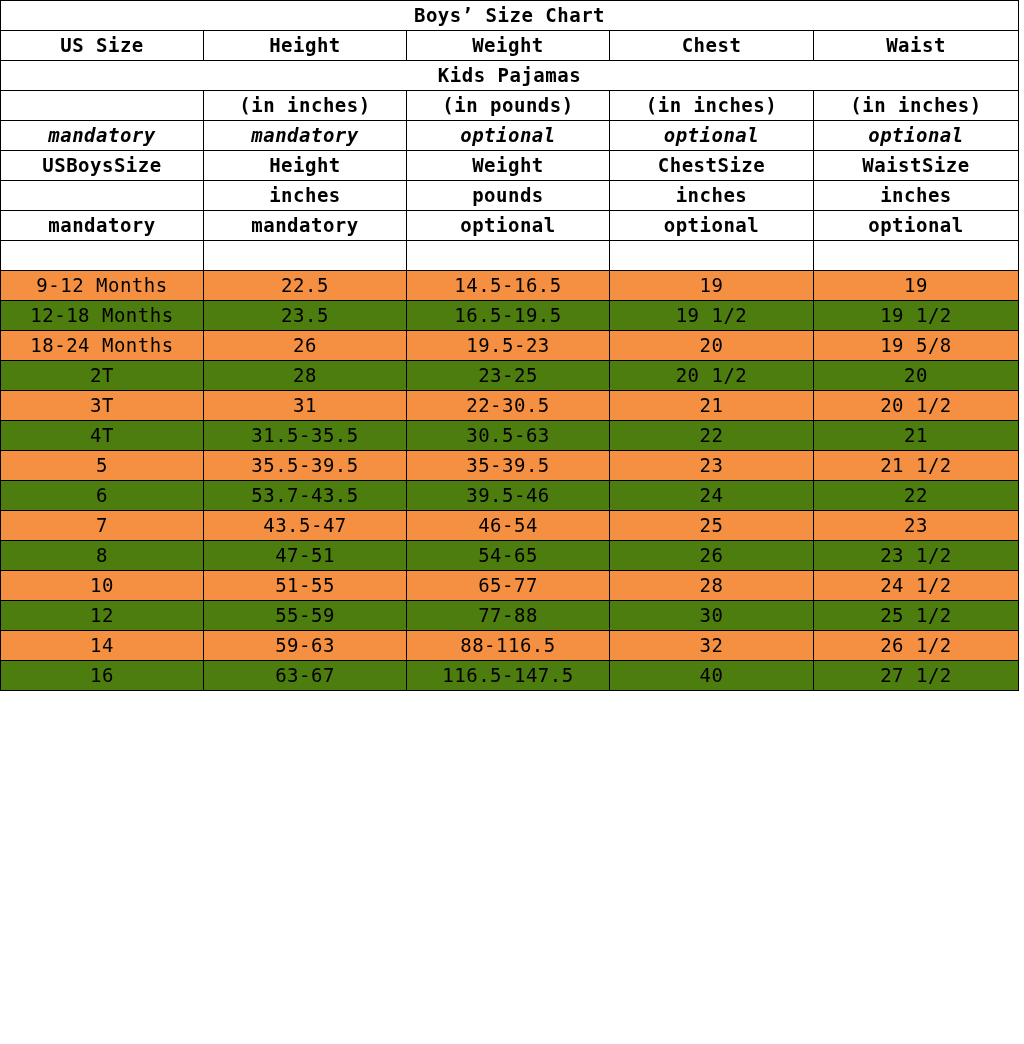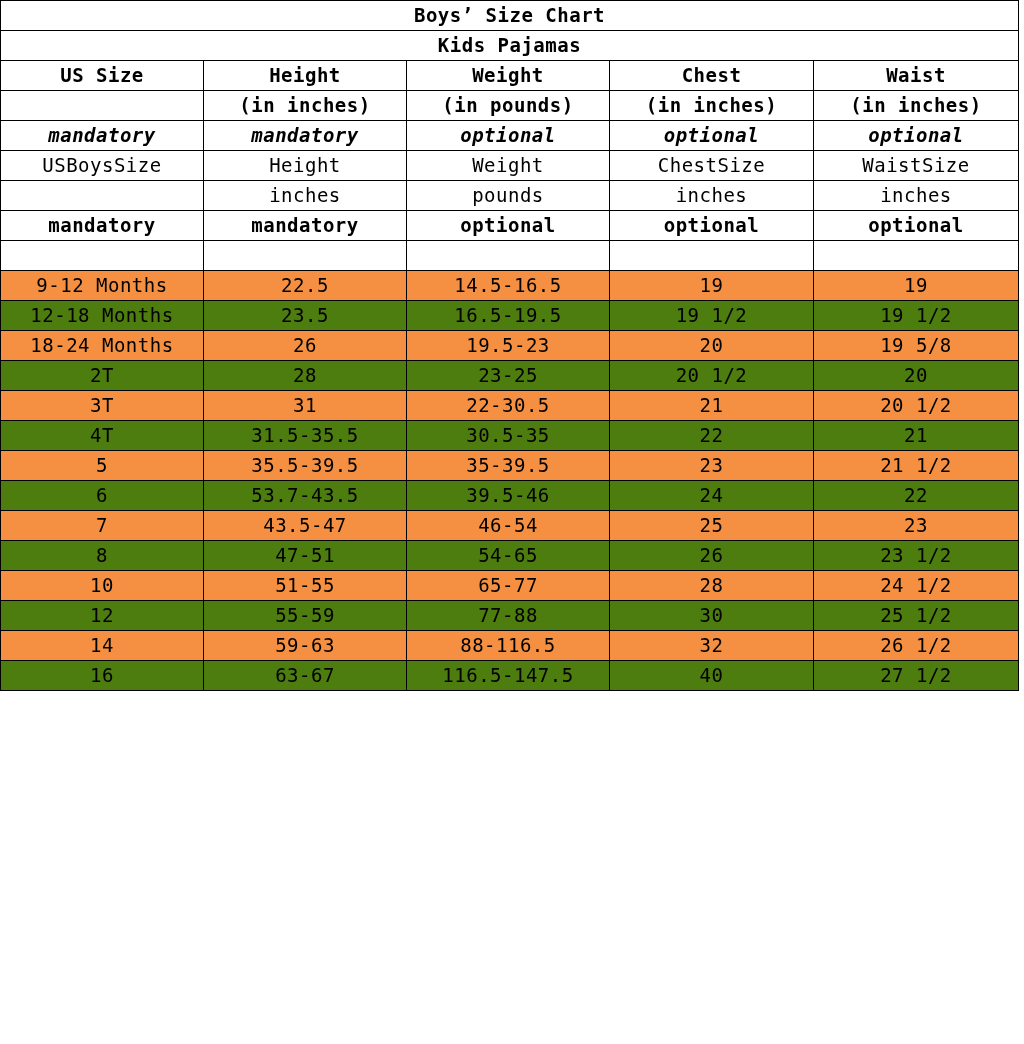--- a/index.html
+++ b/index.html
@@ -65,21 +65,21 @@
     font-weight: bold;
     font-size: 19px;
     height: 30px;
   }
   .meta-plain {
     font-weight: bold;
     font-size: 19px;
     height: 30px;
   }
   .field {
-    font-weight: normal;
+    font-weight: bold;
     font-size: 20px;
     height: 30px;
     margin-left: 46px;
   }
   .spacer-row td {
     height: 29px;
     background: #ffffff;
   }
   .row-orange td {
     background: #f59042;
@@ -103,30 +103,30 @@
       <col class="c1">
       <col class="c2">
       <col class="c3">
       <col class="c4">
   </colgroup>
   <tbody>
     <tr>
       <td class="title-cell" colspan="5">Boys’ Size Chart</td>
     </tr>
     <tr>
-      <td class="subtitle-cell" colspan="5">Kids Pajamas</td>
-    </tr>
-
-    <tr>
       <td class="hdr">US Size</td>
       <td class="hdr">Height</td>
       <td class="hdr">Weight</td>
       <td class="hdr">Chest</td>
       <td class="hdr">Waist</td>
     </tr>
+
+    <tr>
+      <td class="subtitle-cell" colspan="5">Kids Pajamas</td>
+    </tr>
     <tr>
       <td class="hdr-sub"></td>
       <td class="hdr-sub">(in inches)</td>
       <td class="hdr-sub">(in pounds)</td>
       <td class="hdr-sub">(in inches)</td>
       <td class="hdr-sub">(in inches)</td>
     </tr>
 
     <tr>
       <td class="meta-italic">mandatory</td>
@@ -197,21 +197,21 @@
       <tr class="row-orange">
         <td>3T</td>
         <td>31</td>
         <td>22-30.5</td>
         <td>21</td>
         <td>20 1/2</td>
       </tr>
       <tr class="row-blue">
         <td>4T</td>
         <td>31.5-35.5</td>
-        <td>30.5-35</td>
+        <td>30.5-63</td>
         <td>22</td>
         <td>21</td>
       </tr>
       <tr class="row-orange">
         <td>5</td>
         <td>35.5-39.5</td>
         <td>35-39.5</td>
         <td>23</td>
         <td>21 1/2</td>
       </tr>

